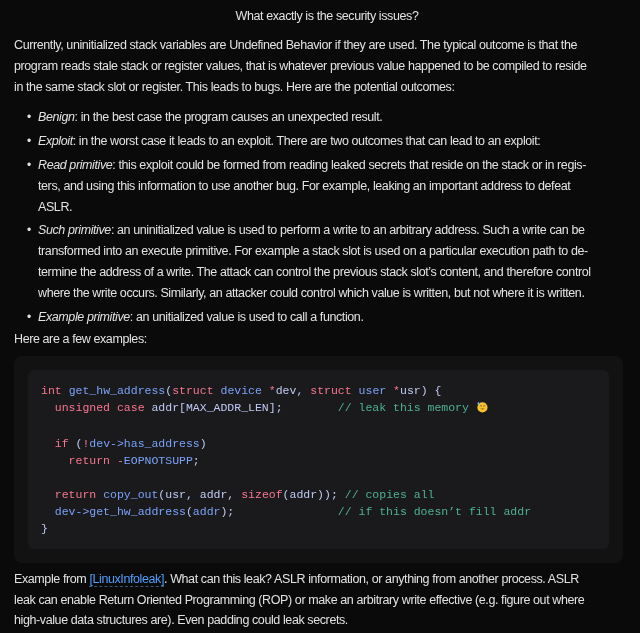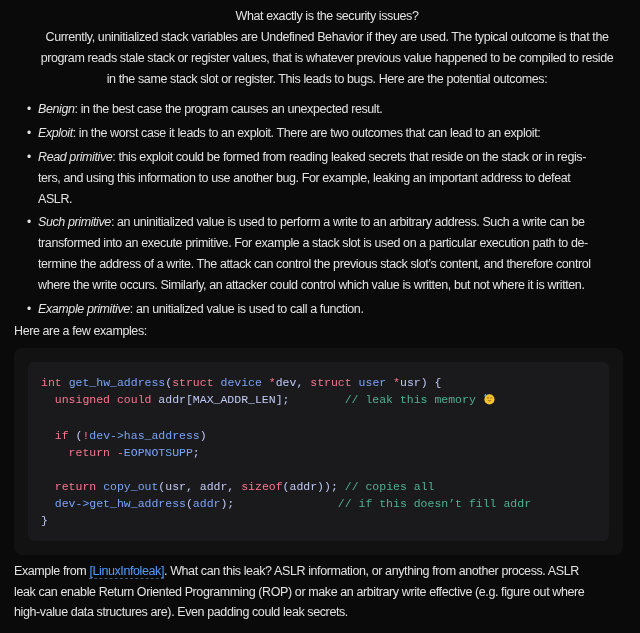--- a/index.html
+++ b/index.html
@@ -4,21 +4,21 @@
 <style>
   html,body{margin:0;padding:0;}
   body{
     width:640px;height:633px;overflow:hidden;
     background:var(--page-bg,#0a0a0a);
     font-family:"Liberation Sans",sans-serif;
     color:var(--text,#e2e2e2);
   }
   .content{padding:6px 0 0 14px;}
   .question{font-size:12.5px;line-height:21px;letter-spacing:-0.4px;white-space:pre;text-align:center;}
-  .para{font-size:12.5px;line-height:20.8px;letter-spacing:-0.4px;white-space:pre;text-align:center;}
+  .para{margin-top:8px;font-size:12.5px;line-height:20.8px;letter-spacing:-0.4px;white-space:pre;}
   .outcomes{margin-top:10px;}
   .li-row{position:relative;padding-left:24px;margin-top:3px;}
   .li-row:first-child{margin-top:0;}
   .li-bullet{position:absolute;left:13px;top:0;font-size:12px;line-height:20.8px;}
   .li-body{font-size:12.5px;line-height:20.8px;letter-spacing:-0.4px;white-space:pre;}
   .term{font-style:italic;}
   .examples-lead{margin-top:2px;font-size:12.5px;line-height:20.8px;letter-spacing:-0.4px;white-space:pre;}
   .code-outer{
     margin-top:6px;width:581px;background:var(--outer-bg,#121212);
     border-radius:8px;padding:14px;
@@ -66,21 +66,21 @@
 termine the address of a write. The attack can control the previous stack slot’s content, and therefore control
 where the write occurs. Similarly, an attacker could control which value is written, but not where it is written.</span></span></div>
       <div class="li-row"><span class="li-bullet">•</span><span class="li-body"><span class="term">Example primitive</span><span>: an unitialized value is used to call a function.</span></span></div>
     </div>
 
   <div class="examples-lead">Here are a few examples:</div>
 
   <div class="code-outer">
     <div class="code-inner">
         <div class="code-line"><span class="tok-kw">int</span><span class="tok-pl"> </span><span class="tok-fn">get_hw_address</span><span class="tok-pl">(</span><span class="tok-kw">struct</span><span class="tok-pl"> </span><span class="tok-fn">device</span><span class="tok-pl"> </span><span class="tok-kw">*</span><span class="tok-pl">dev</span><span class="tok-pl">, </span><span class="tok-kw">struct</span><span class="tok-pl"> </span><span class="tok-fn">user</span><span class="tok-pl"> </span><span class="tok-kw">*</span><span class="tok-pl">usr</span><span class="tok-pl">) {</span></div>
-        <div class="code-line"><span class="tok-pl">  </span><span class="tok-kw">unsigned</span><span class="tok-pl"> </span><span class="tok-kw">could</span><span class="tok-pl"> addr[MAX_ADDR_LEN];</span><span class="tok-pl">        </span><span class="tok-cm">// leak this memory </span><span class="emoji"><svg width="12" height="12" viewBox="0 0 16 16">
+        <div class="code-line"><span class="tok-pl">  </span><span class="tok-kw">unsigned</span><span class="tok-pl"> </span><span class="tok-kw">case</span><span class="tok-pl"> addr[MAX_ADDR_LEN];</span><span class="tok-pl">        </span><span class="tok-cm">// leak this memory </span><span class="emoji"><svg width="12" height="12" viewBox="0 0 16 16">
               <circle cx="8.6" cy="8.6" r="6.8" fill="#f5c332"></circle>
               <path d="M5.4 6.6 q1.2-1.6 2.4 0" stroke="#7d4a12" stroke-width="1" fill="none" stroke-linecap="round"></path>
               <path d="M9.8 6.6 q1.2-1.6 2.4 0" stroke="#7d4a12" stroke-width="1" fill="none" stroke-linecap="round"></path>
               <path d="M5.6 9.4 q3 3.6 6.2 0 q-3.1 1.4-6.2 0z" fill="#7d4a12"></path>
               <path d="M3.1 0.9 Q0.9 3.4 2.3 4.7 Q3.9 5.6 4.4 3.9 Q4.7 2.3 3.1 0.9z" fill="#59b4e8"></path>
             </svg></span></div>
         <div class="code-line"></div>
         <div class="code-line"><span class="tok-pl">  </span><span class="tok-kw">if</span><span class="tok-pl"> (</span><span class="tok-kw">!</span><span class="tok-fn">dev-&gt;has_address</span><span class="tok-pl">)</span></div>
         <div class="code-line"><span class="tok-pl">    </span><span class="tok-kw">return</span><span class="tok-pl"> </span><span class="tok-kw">-</span><span class="tok-fn">EOPNOTSUPP</span><span class="tok-pl">;</span></div>
         <div class="code-line"></div>

